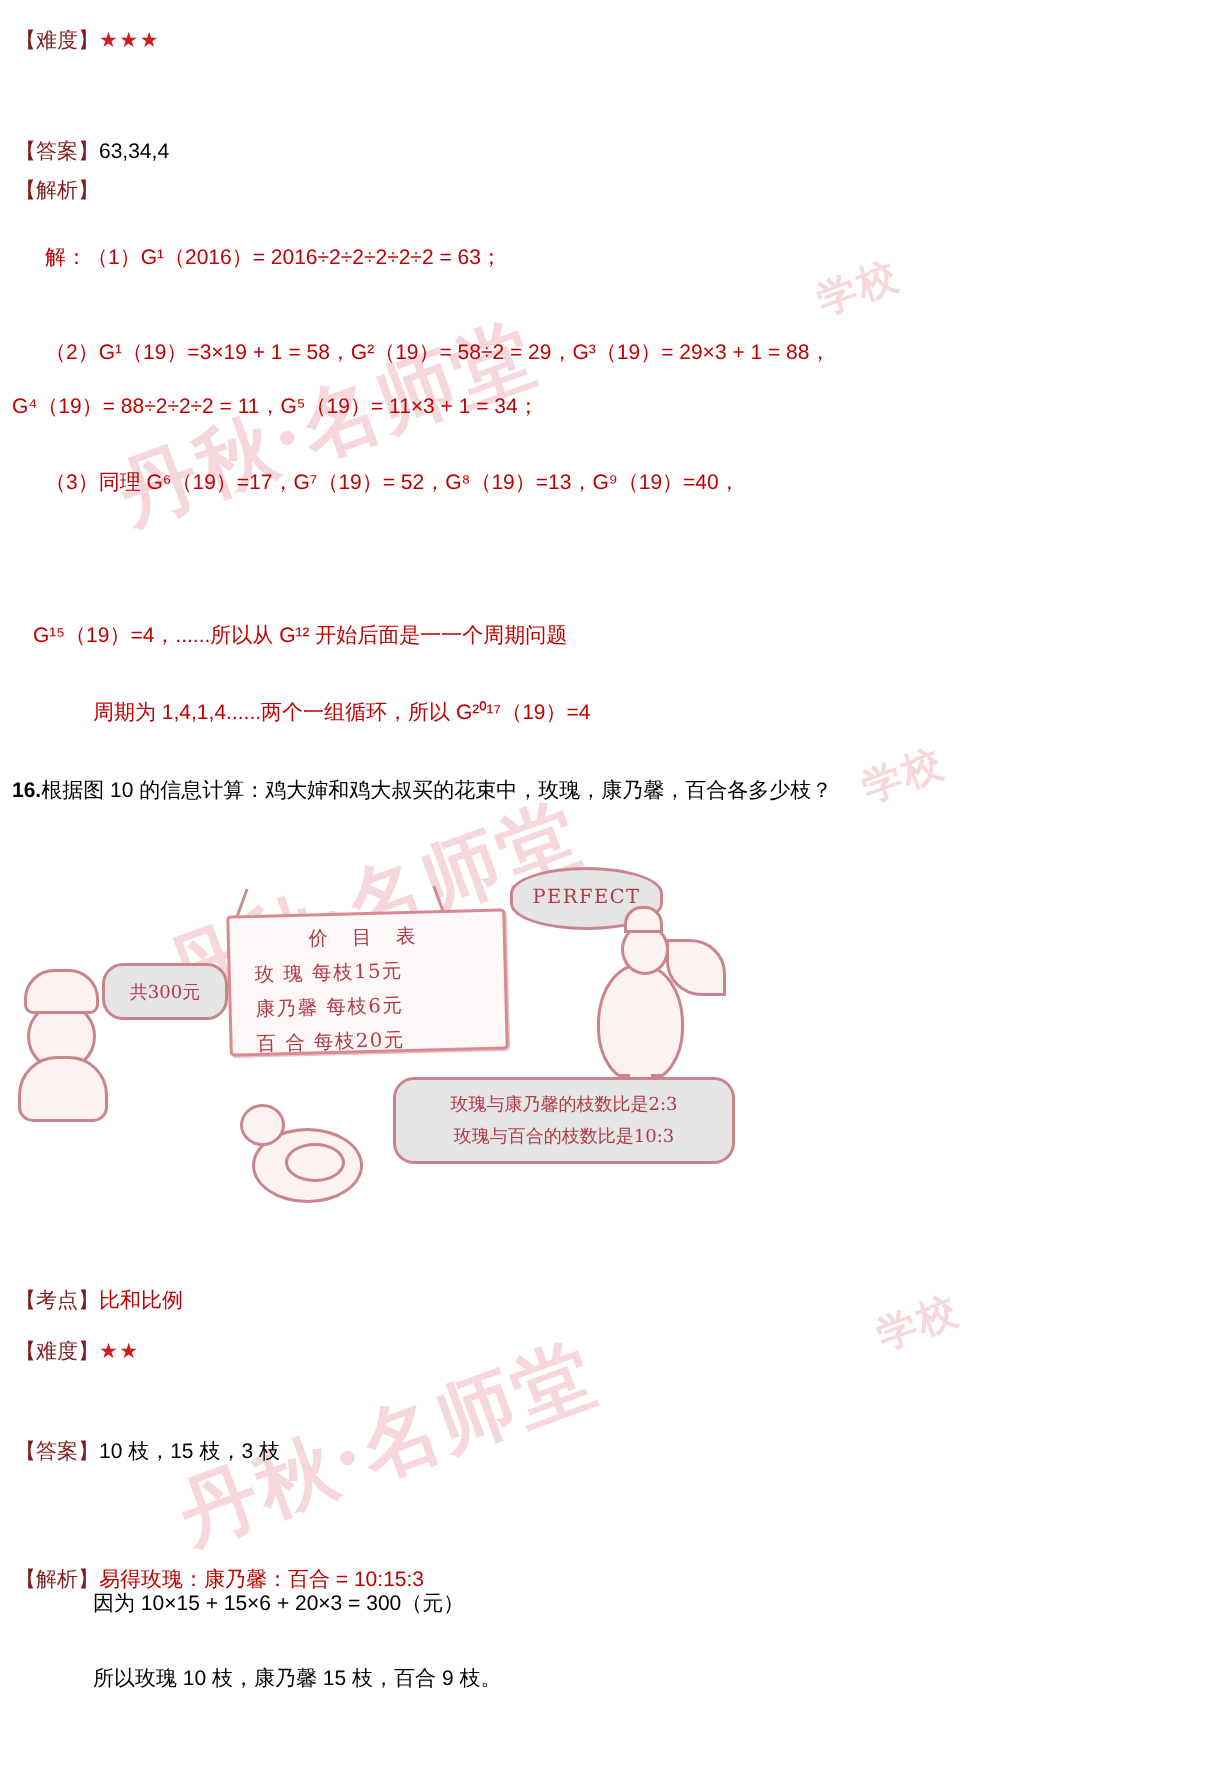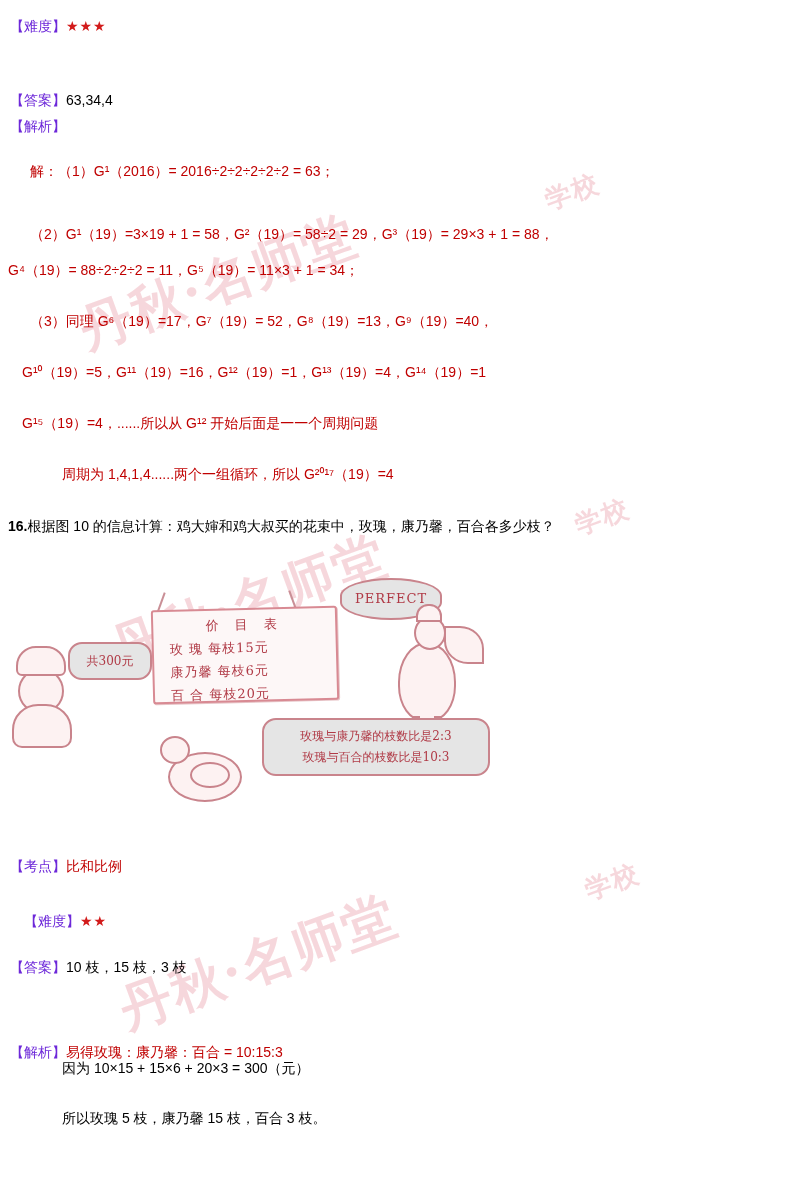--- a/index.html
+++ b/index.html
@@ -39,21 +39,21 @@
   }
   .wm-main { font-size: 52px; }
   .wm-sub  { font-size: 26px; }
 
   
   .line {
     position: absolute;
     white-space: nowrap;
     line-height: 1.2;
   }
-  .tag { color: #6d28d9; font-weight: normal; }
+  .tag { color: #7f1d1d; font-weight: normal; }
   .red { color: #c00000; }
   .stars { color: #d21b1b; letter-spacing: 1px; }
   .bold { font-weight: bold; }
 
   
   .figure {
     position: absolute;
     left: 0;
     top: 560px;
     width: 809px;
@@ -134,21 +134,20 @@
   </div>
 
   <div class="line" style="left:10px; top:118px;">
     <span class="tag">【解析】</span>
   </div>
 
   <div class="line red" style="left:30px; top:163px;">解：（1）G¹（2016）= 2016÷2÷2÷2÷2÷2 = 63；</div>
   <div class="line red" style="left:30px; top:215px;margin-top:11px;">（2）G¹（19）=3×19 + 1 = 58，G²（19）= 58÷2 = 29，G³（19）= 29×3 + 1 = 88，</div>
   <div class="line red" style="left:8px; top:262px;">G⁴（19）= 88÷2÷2÷2 = 11，G⁵（19）= 11×3 + 1 = 34；</div>
   <div class="line red" style="left:30px; top:313px;">（3）同理 G⁶（19）=17，G⁷（19）= 52，G⁸（19）=13，G⁹（19）=40，</div>
-  <div class="line red" style="left:22px; top:364px;">G¹⁰（19）=5，G¹¹（19）=16，G¹²（19）=1，G¹³（19）=4，G¹⁴（19）=1</div>
   <div class="line red" style="left:22px; top:415px;">G¹⁵（19）=4，......所以从 G¹² 开始后面是一一个周期问题</div>
   <div class="line red" style="left:62px; top:466px;">周期为 1,4,1,4......两个一组循环，所以 G²⁰¹⁷（19）=4</div>
 
   <div class="line" style="left:8px; top:518px;">
     <span class="bold">16.</span><span>根据图 10 的信息计算：鸡大婶和鸡大叔买的花束中，玫瑰，康乃馨，百合各多少枝？</span>
   </div>
 
   <div class="figure">
 
     <div class="oval-body" style="left:18px; top:108px; width:42px; height:42px;"></div>
@@ -186,28 +185,28 @@
     <div class="bubble rect" style="left:262px; top:158px; width:228px; height:58px; padding-top:8px; box-sizing:border-box;">
       <div>玫瑰与康乃馨的枝数比是2:3</div>
       <div style="margin-top:4px;">玫瑰与百合的枝数比是10:3</div>
     </div>
   </div>
 
   <div class="line" style="left:10px; top:858px;">
     <span class="tag">【考点】</span><span class="red">比和比例</span>
   </div>
 
-  <div class="line" style="left:10px; top:913px;margin-left:14px;">
+  <div class="line" style="left:10px; top:892px;">
     <span class="tag">【难度】</span><span class="stars">★★</span>
   </div>
 
   <div class="line" style="left:10px; top:959px;">
     <span class="tag">【答案】</span><span>10 枝，15 枝，3 枝</span>
   </div>
 
   <div class="line" style="left:10px; top:1044px;">
     <span class="tag">【解析】</span><span class="red">易得玫瑰：康乃馨：百合 = 10:15:3</span>
   </div>
 
   <div class="line" style="left:62px; top:1060px;">因为 10×15 + 15×6 + 20×3 = 300（元）</div>
-  <div class="line" style="left:62px; top:1110px;">所以玫瑰 5 枝，康乃馨 15 枝，百合 3 枝。</div>
+  <div class="line" style="left:62px; top:1110px;">所以玫瑰 10 枝，康乃馨 15 枝，百合 9 枝。</div>
 
 </div>
 
 </body></html>

